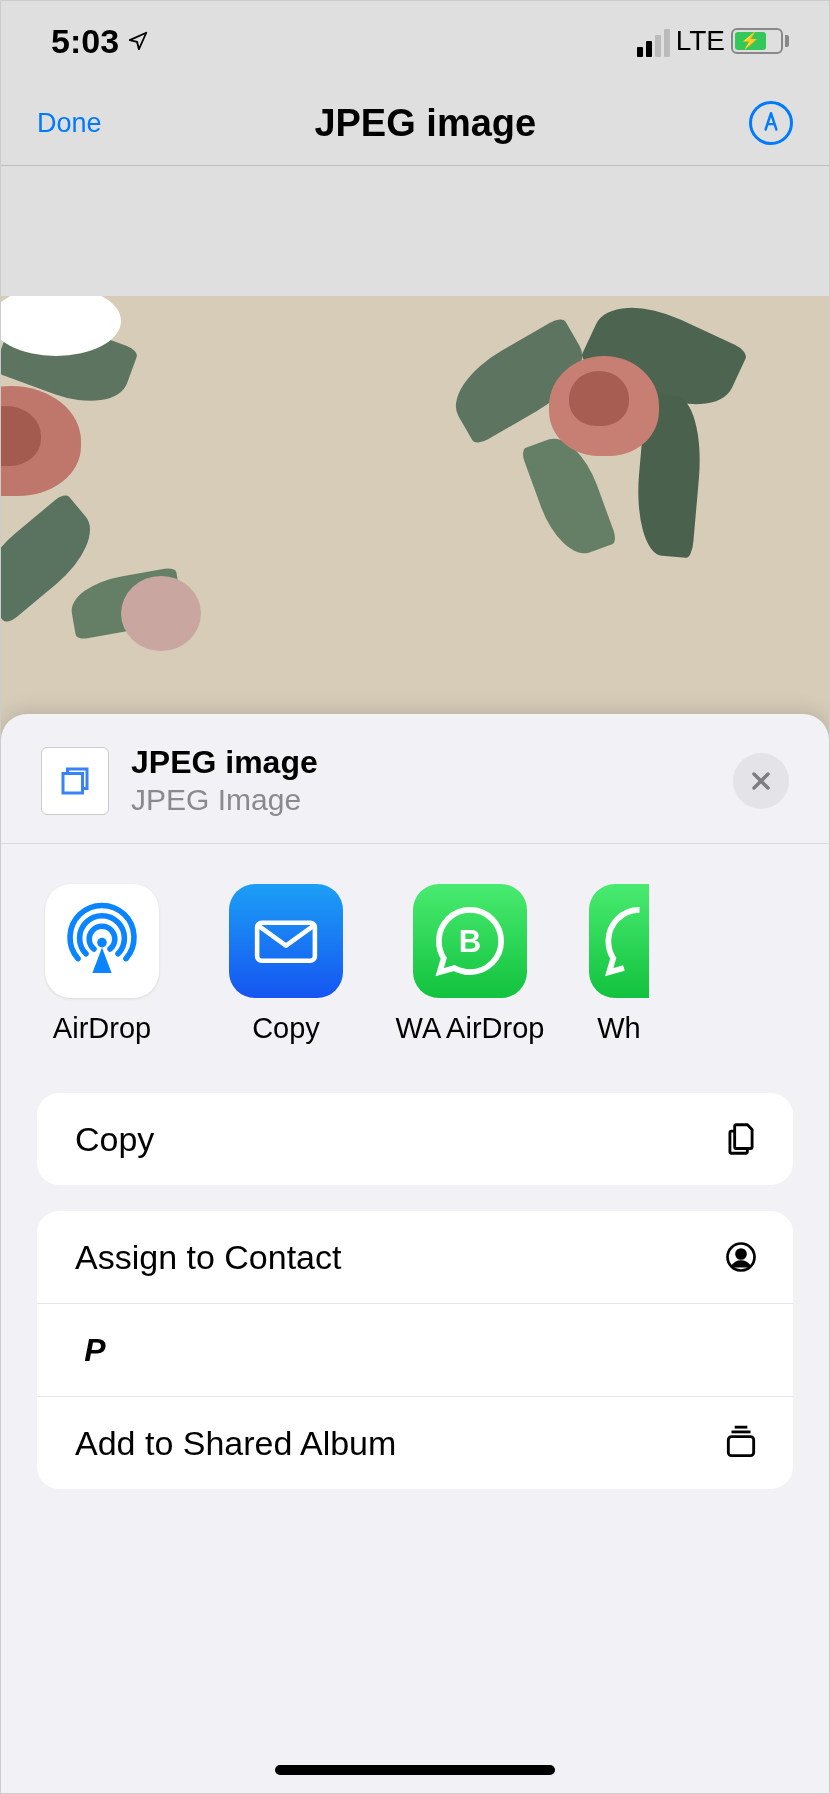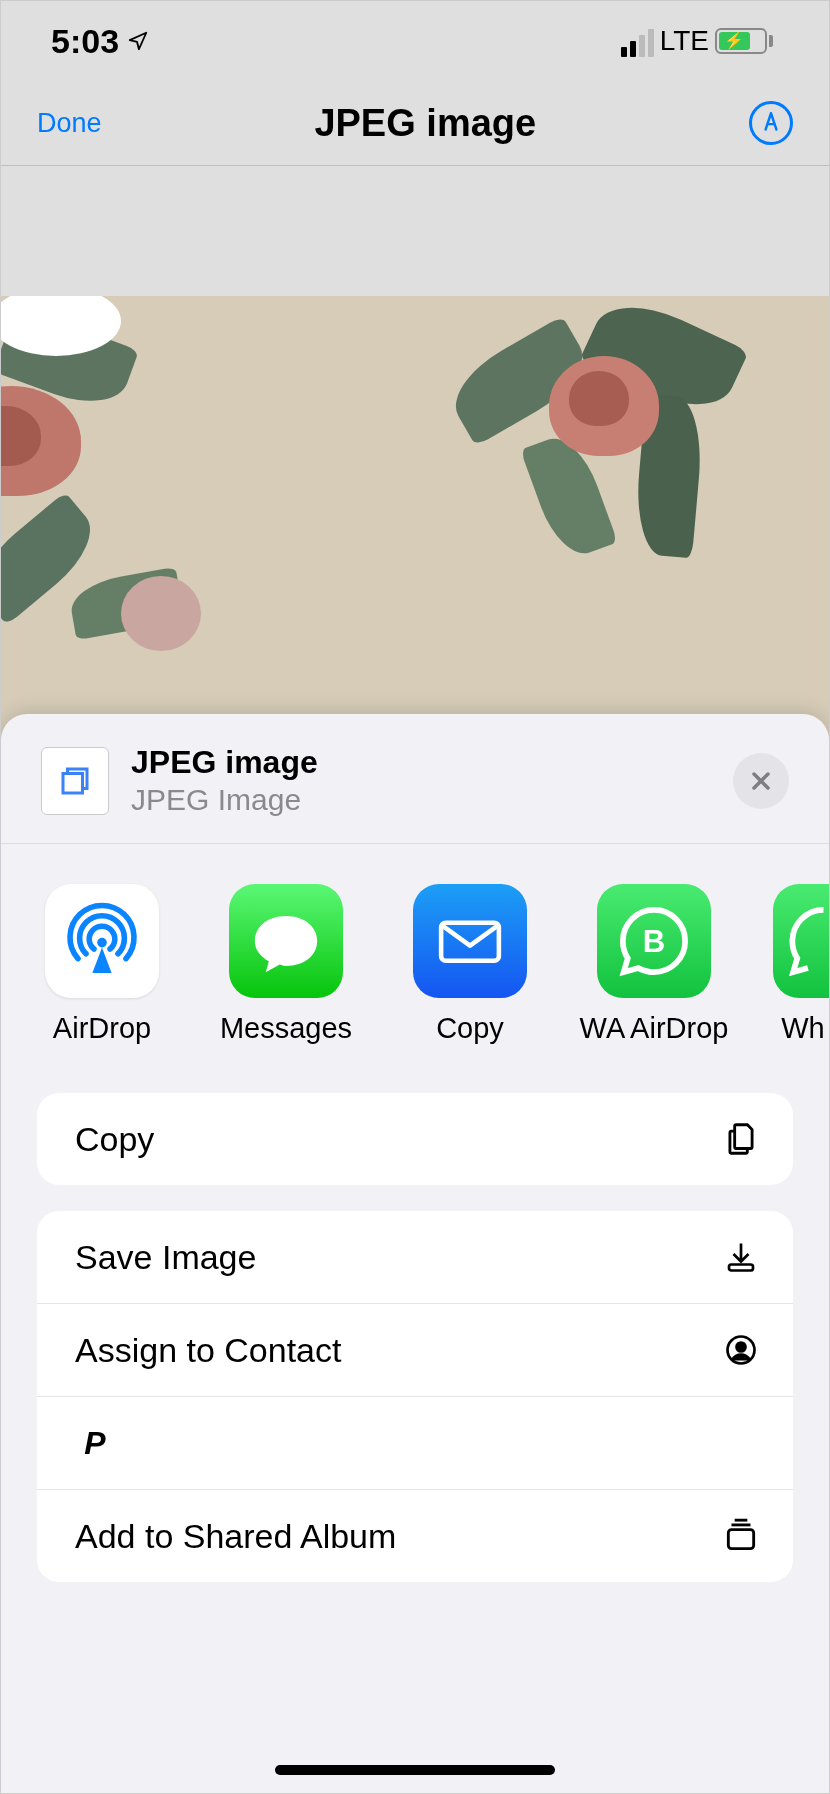--- a/index.html
+++ b/index.html
@@ -1,20 +1,20 @@
 <!DOCTYPE html>
 <html><head>
 <meta charset="utf-8">
 <style>
   * { box-sizing: border-box; margin: 0; padding: 0; }
   html, body { width: 830px; height: 1794px; font-family: -apple-system, "Helvetica Neue", Arial, sans-serif; background:#d8d8d8; overflow:hidden; position:relative;}
   body { border:1px solid #ccc;}
   
   
-  .status-bar { height: 80px; display:flex; align-items:center; justify-content:space-between; padding: 0 56px 0 50px; background:#dfdfdf;}
+  .status-bar { height: 80px; display:flex; align-items:center; justify-content:space-between; padding: 0 40px 0 50px; background:#dfdfdf;}
   .status-time { font-size:34px; font-weight:600; display:flex; align-items:center; gap:8px;}
   .status-right { display:flex; gap:6px; font-size:26px; font-weight:500;}
   .signal-bars { display:flex; align-items:flex-end; gap:3px;}
   .signal-bars span { width:6px; background:#bbb; border-radius:1px;}
   .signal-bars span:nth-child(1){height:10px;background:#000;}
   .signal-bars span:nth-child(2){height:16px;background:#000;}
   .signal-bars span:nth-child(3){height:22px;}
   .signal-bars span:nth-child(4){height:28px;}
   .battery { display:flex; align-items:center;}
   .battery-body { width:52px; height:26px; border:2px solid #888; border-radius:6px; position:relative; padding:2px;}
@@ -157,28 +157,20 @@
             <path d="M30 66 A28 28 0 1 1 70 66"></path>
             <path d="M40 60 A16 16 0 1 1 60 60"></path>
           </g>
           <circle cx="50" cy="52" r="6" fill="#0a84ff"></circle>
           <path d="M38 90 L50 58 L62 90 Z" fill="#0a84ff"></path>
         </svg>
       </div>
       <div class="app-label">AirDrop</div>
     </div>
     <div class="app-item">
-      <div class="app-icon messages-bg">
-        <svg width="78" height="78" viewBox="0 0 100 100">
-            <path d="M50 18 C26 18 10 32 10 50 C10 61 17 70 28 76 L24 90 L42 80 C45 81 47 82 50 82 C74 82 90 68 90 50 C90 32 74 18 50 18 Z" fill="#fff"></path>
-          </svg>
-      </div>
-      <div class="app-label">Messages</div>
-    </div>
-    <div class="app-item">
       <div class="app-icon mail-bg">
         <svg width="76" height="76" viewBox="0 0 100 100">
             <rect x="12" y="26" width="76" height="50" rx="6" fill="none" stroke="#fff" stroke-width="6"></rect>
             <path d="M14 30 L50 56 L86 30" fill="none" stroke="#fff" stroke-width="6" stroke-linejoin="round"></path>
           </svg>
       </div>
       <div class="app-label">Copy</div>
     </div>
     <div class="app-item">
       <div class="app-icon wab-bg">
@@ -207,29 +199,20 @@
           <svg width="38" height="38" viewBox="0 0 24 24" fill="none" stroke="#000" stroke-width="1.8">
               <path d="M9 3h7l3 3v11a1 1 0 0 1-1 1h-9a1 1 0 0 1-1-1V4a1 1 0 0 1 1-1z"></path>
               <path d="M8 7H6a1 1 0 0 0-1 1v12a1 1 0 0 0 1 1h9a1 1 0 0 0 1-1v-2"></path>
             </svg>
         </span>
       </div>
     </div>
 
     <div class="action-group">
       <div class="action-row">
-        <span>Save Image</span>
-        <span class="action-icon">
-          <svg width="36" height="36" viewBox="0 0 24 24" fill="none" stroke="#000" stroke-width="1.8">
-              <path d="M12 3v12M7 10l5 5 5-5"></path>
-              <rect x="4" y="17" width="16" height="4" rx="1.5"></rect>
-            </svg>
-        </span>
-      </div>
-      <div class="action-row">
         <span>Assign to Contact</span>
         <span class="action-icon">
           <svg width="36" height="36" viewBox="0 0 24 24" fill="none" stroke="#000" stroke-width="1.8">
               <circle cx="12" cy="12" r="9"></circle>
               <circle cx="12" cy="10" r="3" fill="#000"></circle>
               <path d="M6 19c1-3 4-4 6-4s5 1 6 4" fill="#000"></path>
             </svg>
         </span>
       </div>
       <div class="action-row">

